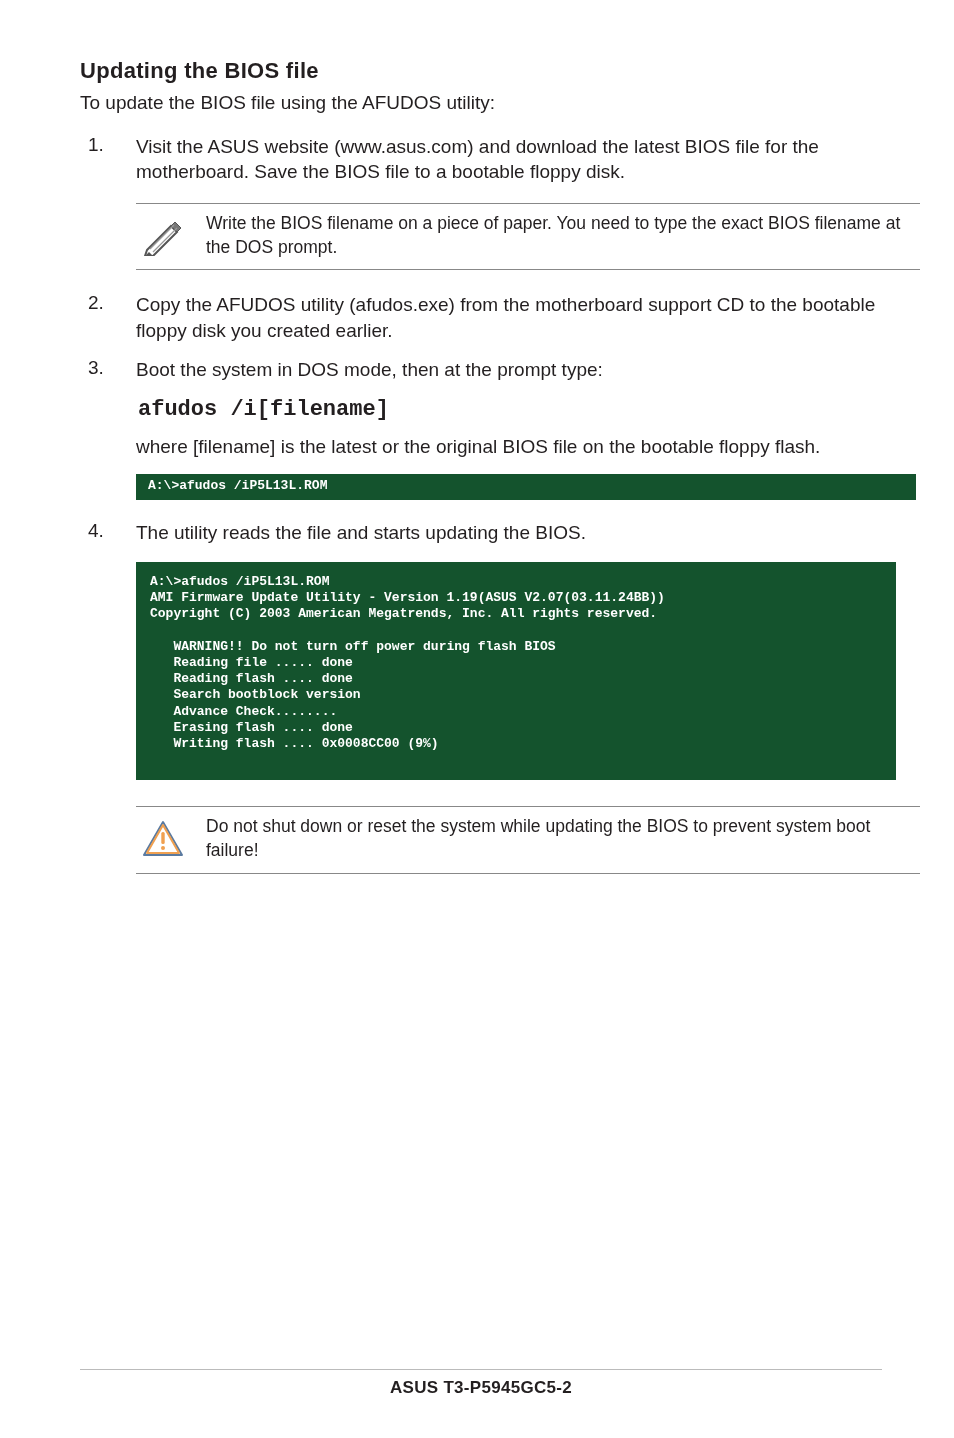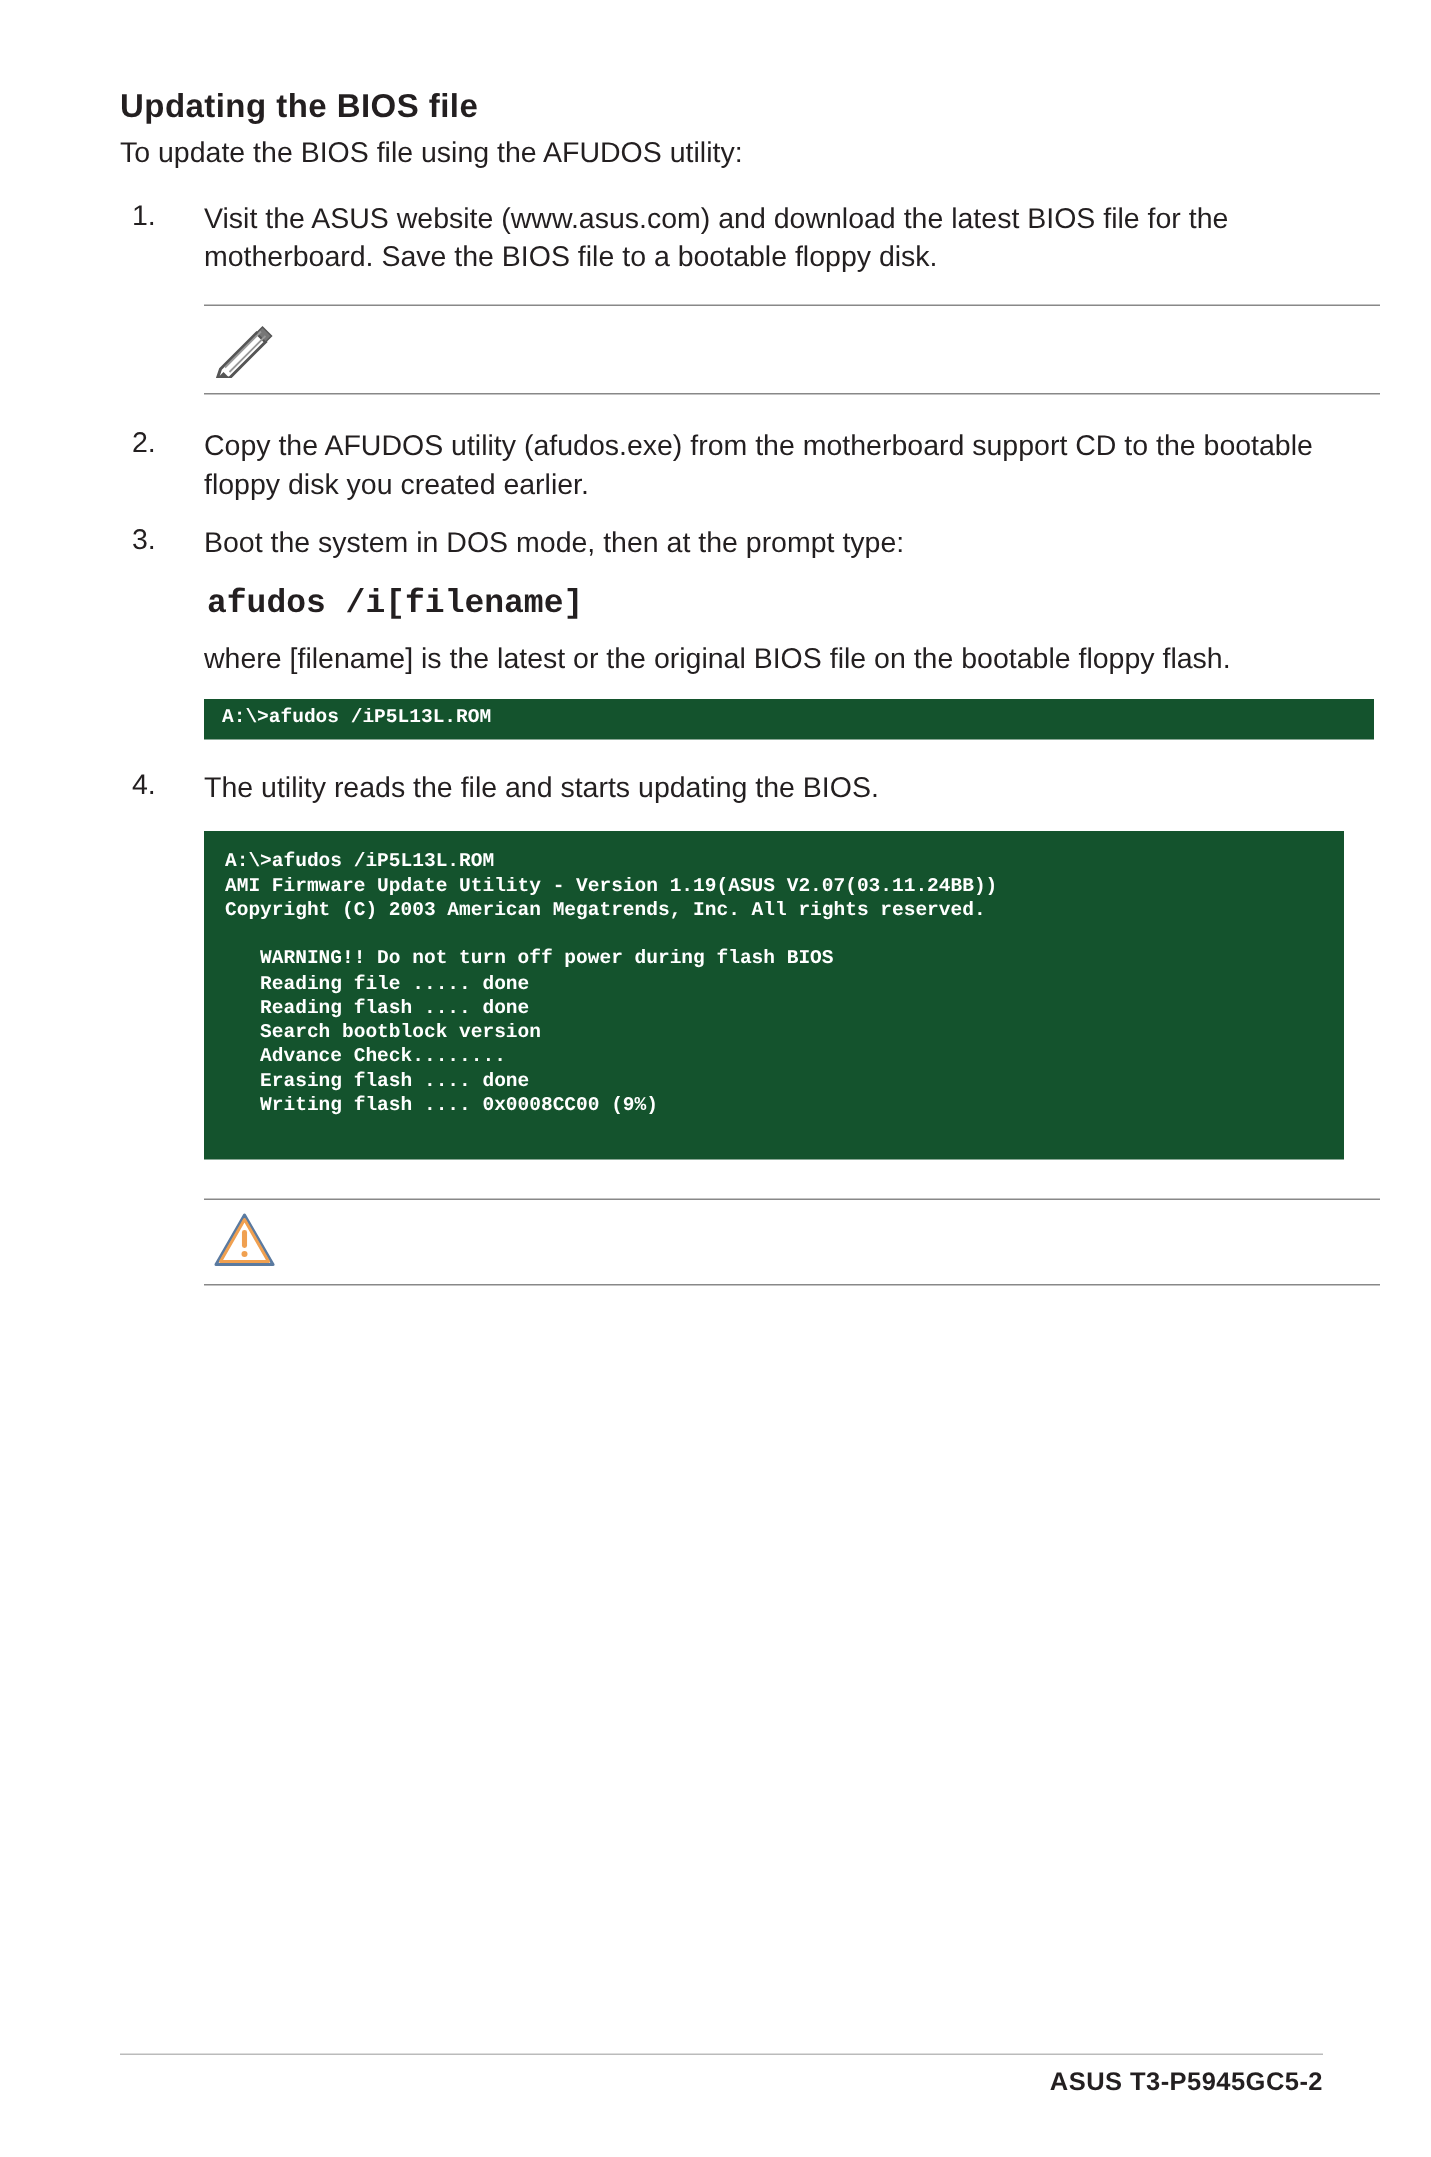--- a/index.html
+++ b/index.html
@@ -76,21 +76,21 @@
     padding: 12px 14px 28px 14px;
   }
 
   .footer {
     position: absolute;
     bottom: 40px;
     left: 80px; right: 72px;
     border-top: 1px solid #bbb;
     padding-top: 8px;
     display: flex;
-    justify-content: flex-end;
+    justify-content: center;
     font-size: 17px;
     letter-spacing: 0.3px;
   }
   .footer .left  { font-weight: bold; }
   .footer .right { font-weight: bold; }
 </style>
 </head>
 <body>
 
 <div class="heading">Updating the BIOS file</div>
@@ -103,20 +103,21 @@
 
 <div class="note-box">
   <span class="icon">
     <svg width="44" height="40" viewBox="0 0 44 40">
       <path d="M6 34 L30 10 L36 16 L12 40 L4 40 Z" fill="none" stroke="#555" stroke-width="2"></path>
       <path d="M30 10 L34 6 L40 12 L36 16 Z" fill="#777" stroke="#555" stroke-width="1"></path>
       <path d="M9 33 L33 9 M12 36 L36 12" stroke="#999" stroke-width="1.2"></path>
       <path d="M4 40 L8 36 L12 40 Z" fill="#555"></path>
     </svg>
   </span>
+  <span>Write the BIOS filename on a piece of paper. You need to type the exact BIOS filename at the DOS prompt.</span>
 </div>
 
 <div class="step">
   <div class="num">2.</div>
   <div class="body">Copy the AFUDOS utility (afudos.exe) from the motherboard support CD to the bootable floppy disk you created earlier.</div>
 </div>
 
 <div class="step">
   <div class="num">3.</div>
   <div class="body">Boot the system in DOS mode, then at the prompt type:</div>
@@ -150,18 +151,19 @@
 
 <div class="warn-box">
   <span class="icon">
     <svg width="42" height="38" viewBox="0 0 42 38">
       <path d="M21 2 L40 35 L2 35 Z" fill="#fff" stroke="#5a7aa0" stroke-width="2" stroke-linejoin="round"></path>
       <path d="M21 5 L37 33 L5 33 Z" fill="none" stroke="#f0a050" stroke-width="2" stroke-linejoin="round"></path>
       <rect x="19.3" y="12" width="3.4" height="12" rx="1.6" fill="#f0a050"></rect>
       <circle cx="21" cy="28" r="2" fill="#f0a050"></circle>
     </svg>
   </span>
+  <span>Do not shut down or reset the system while updating the BIOS to prevent system boot failure!</span>
 </div>
 
 <div class="footer">
   <span class="left">ASUS T3-P5945GC</span>
   <span class="right">5-2</span>
 </div>
 
 </body></html>

